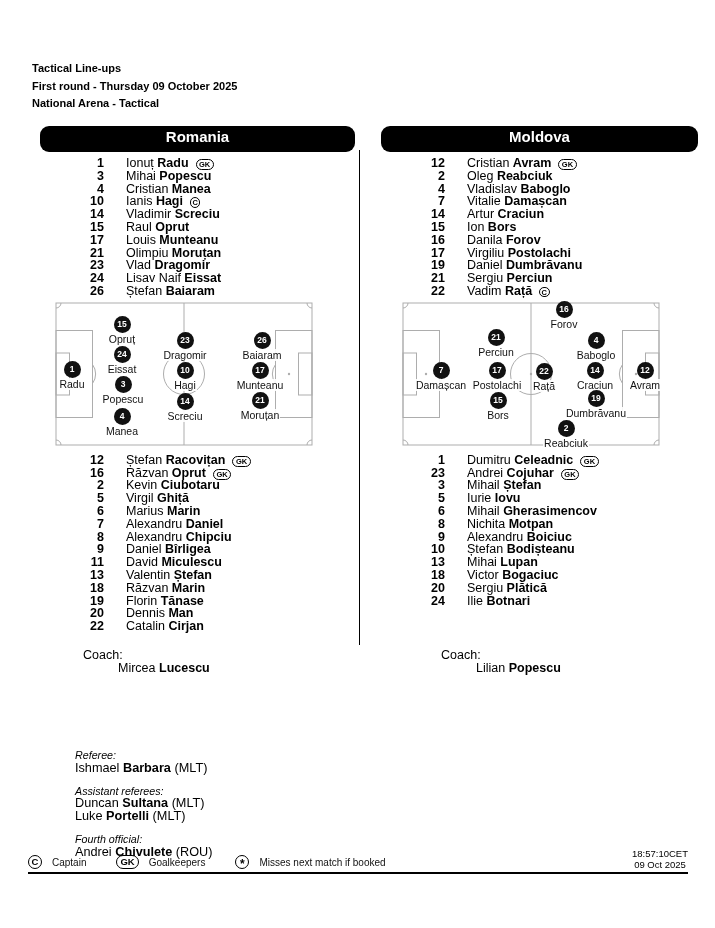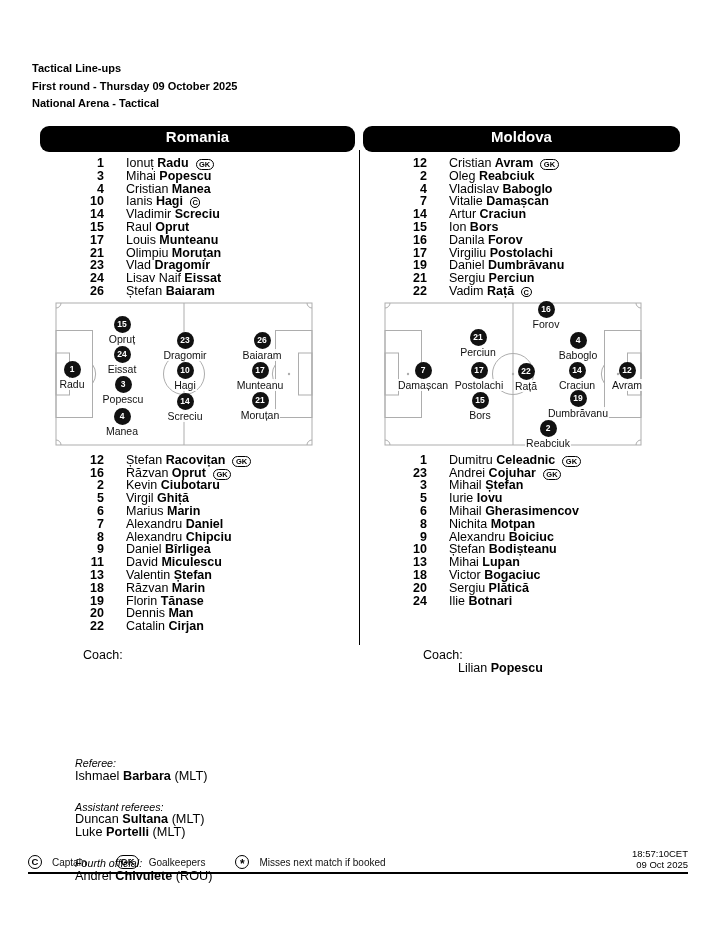--- a/index.html
+++ b/index.html
@@ -7,21 +7,21 @@
   html,body { background:#ffffff; }
   body { font-family:"Liberation Sans","DejaVu Sans",sans-serif; color:#000; }
   .page { position:relative; width:715px; height:928px; background:#fff; overflow:hidden; }
 
   
   .doc-header { position:absolute; left:32px; top:60px; font-size:11px; font-weight:bold; line-height:17.5px; }
 
   
   .team-col { position:absolute; top:126px; }
   #col-left  { left:40px;  width:315px; }
-  #col-right { left:363px; width:317px; }
+  #col-right { left:381px; width:317px; }
   .team-bar { height:26px; background:#000; border-radius:9px; color:#fff; font-size:15px; font-weight:bold; text-align:center; line-height:22px; }
   .col-divider { position:absolute; left:358.5px; top:150px; width:1.5px; height:495px; background:#000; }
 
   
   .roster { margin-top:5px; }
   .roster-row { display:flex; align-items:baseline; height:12.8px; font-size:12.5px; line-height:12.8px; white-space:nowrap; }
   .num { width:64px; flex:none; text-align:right; font-weight:bold; }
   .pname { margin-left:22px; }
   .badge-gk { display:inline-block; border:1.2px solid #000; border-radius:8px; font-size:7.5px; font-weight:bold; line-height:9px; padding:0 2.5px; margin-left:7px; vertical-align:1px; }
   .badge-c { display:inline-block; border:1.2px solid #000; border-radius:50%; width:10.5px; height:10.5px; font-size:7.5px; font-weight:bold; line-height:10px; text-align:center; margin-left:7px; }
@@ -37,32 +37,32 @@
 
   .subs { margin-top:8px; height:193px; overflow:hidden; }
 
   .coach { font-size:12.5px; line-height:13.5px; margin-top:2px; }
   #col-left  .coach { padding-left:43px; }
   #col-right .coach { padding-left:60px; }
   .coach-name { padding-left:35px; }
 
   
   .officials { position:absolute; left:75px; top:739px; font-size:12.7px; line-height:13px; }
-  .off-label { font-style:italic; font-size:10.7px; line-height:12.5px; margin-top:18px; }
+  .off-label { font-style:italic; font-size:10.7px; line-height:12.5px; margin-top:10px; }
 
   .weather { position:absolute; left:0; right:0; top:840px; text-align:center; font-size:10.5px; }
 
   
   .legend { position:absolute; left:28px; top:853px; display:flex; align-items:center; height:18px; }
   .lg-circle { flex:none; width:14px; height:14px; border:1.4px solid #000; border-radius:50%; font-size:9.5px; font-weight:bold; text-align:center; line-height:12px; margin-right:10px; }
   .lg-ast { font-size:12px; line-height:17px; }
   .lg-oval { flex:none; border:1.5px solid #000; border-radius:9px; font-size:9.5px; font-weight:bold; line-height:12px; padding:0 3px; margin-right:10px; }
   .lg-label { font-size:10px; color:#111; margin-right:30px; }
 
-  .stamp { position:absolute; right:27px; top:849px; text-align:right; font-size:9.5px; line-height:10.5px; }
+  .stamp { position:absolute; right:27px; top:849px; text-align:center; font-size:9.5px; line-height:10.5px; }
   .bottom-rule { position:absolute; left:28px; top:872px; width:660px; height:1.5px; background:#000; }
 </style>
 </head>
 <body>
 
 <div class="page">
 
   <div class="doc-header">
     <div>Tactical Line-ups</div>
     <div>First round - Thursday 09 October 2025</div>
@@ -222,20 +222,24 @@
           <span class="num">20</span>
           <span class="pname">Dennis <b>Man</b></span>
         </div>
         <div class="roster-row">
           <span class="num">22</span>
           <span class="pname">Catalin <b>Cirjan</b></span>
         </div>
       </div>
     <div class="coach">
       <div>Coach:</div>
+      <div class="coach-name">
+        <span>Mircea</span>
+        <b>Lucescu</b>
+      </div>
     </div>
   </div>
 
   <div class="team-col" id="col-right">
     <div class="team-bar">Moldova</div>
     <div class="roster">
         <div class="roster-row">
           <span class="num">12</span>
           <span class="pname">Cristian <b>Avram</b></span>
           <span class="badge-gk">GK</span>

